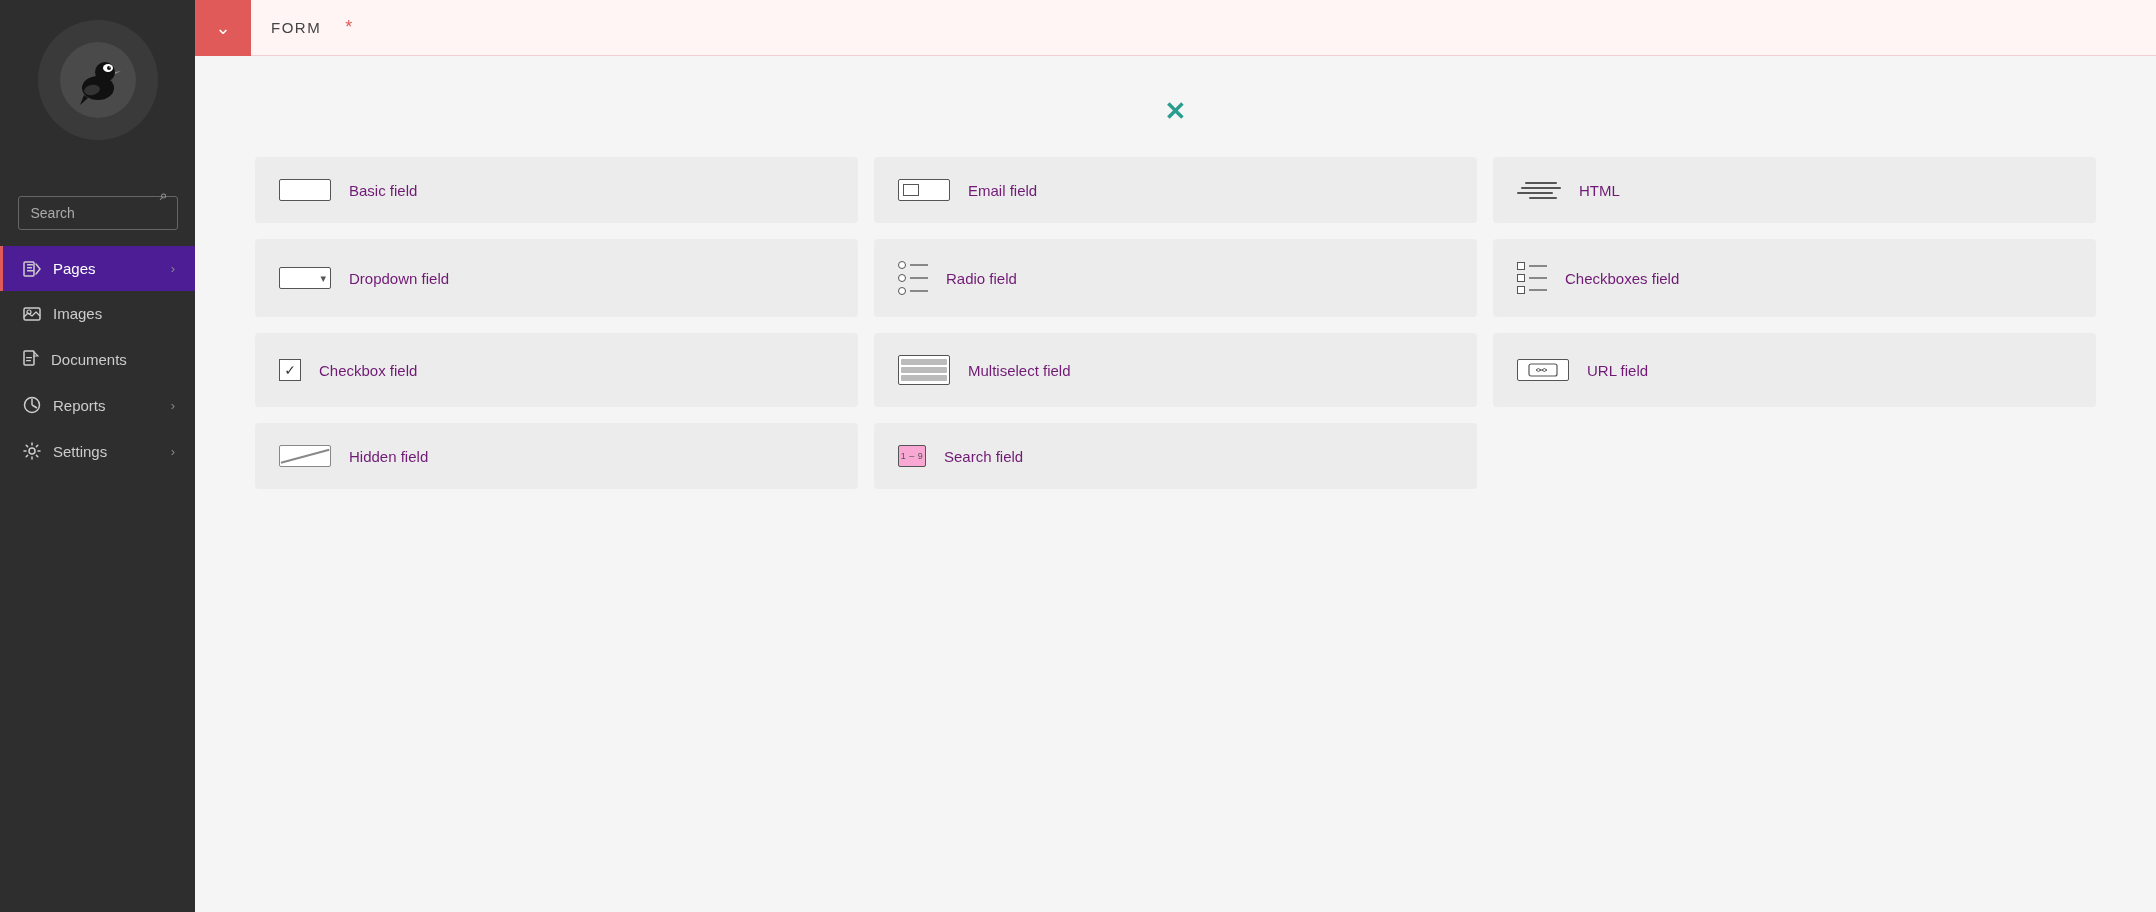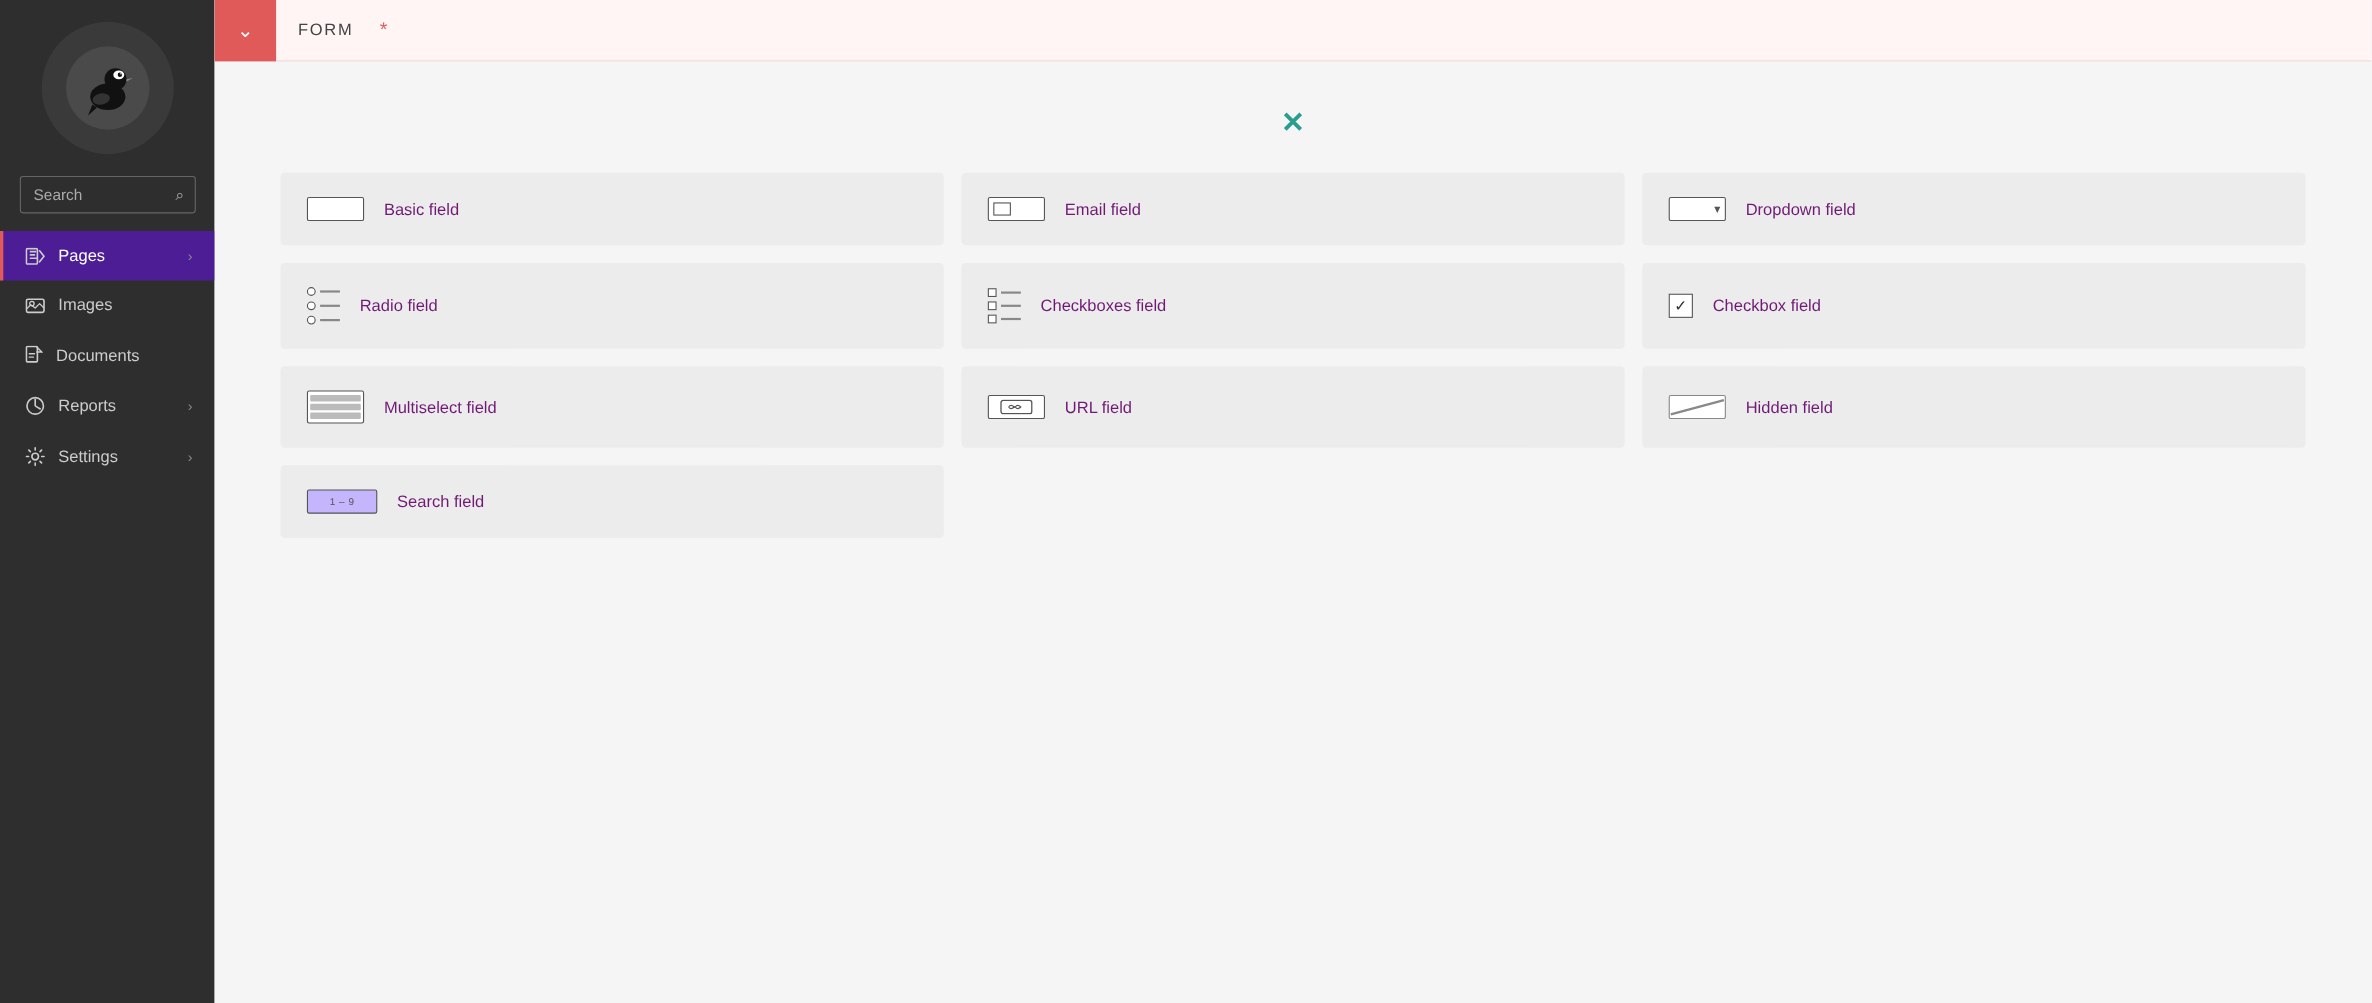--- a/index.html
+++ b/index.html
@@ -39,20 +39,21 @@
     }
     .search-box input {
       width: 100%;
       background: transparent;
       border: 1.5px solid #666;
       color: #f97316;
       padding: 8px 36px 8px 12px;
       border-radius: 3px;
       font-size: 14px;
       outline: none;
+      margin-top: 36px;
     }
     .search-box input::placeholder { color: #aaa; }
     .search-icon-wrap {
       position: absolute;
       right: 10px;
       top: 50%;
       transform: translateY(-50%);
       color: #aaa;
       font-size: 14px;
     }
@@ -329,23 +330,23 @@
     .icon-hidden-line {
       position: absolute;
       top: 50%;
       left: 0;
       width: 100%;
       height: 1.5px;
       background: #888;
       transform: translateY(-50%) rotate(-15deg);
     }
     .icon-number {
-      width: 64px; height: 22px;
-      border: 1.5px solid #555;
-      background: #c4b5fd;
+      width: 28px; height: 22px;
+      border: 1.5px solid #555;
+      background: #f9a8d4;
       border-radius: 2px;
       display: flex;
       align-items: center;
       justify-content: center;
       font-size: 9px;
       color: #555;
       letter-spacing: 0.5px;
     }
   </style>
 </head>
@@ -466,20 +467,31 @@
         <span class="field-label">Basic field</span>
       </div>
 
       <div class="field-card">
         <div class="field-icon">
           <div class="icon-email"></div>
         </div>
         <span class="field-label">Email field</span>
       </div>
 
+      <div class="field-card">
+        <div class="field-icon">
+          <div class="icon-html">
+            <div class="icon-html-line"></div>
+            <div class="icon-html-line"></div>
+            <div class="icon-html-line"></div>
+            <div class="icon-html-line"></div>
+          </div>
+        </div>
+        <span class="field-label">HTML</span>
+      </div>
 
       <div class="field-card">
         <div class="field-icon">
           <div class="icon-dropdown"></div>
         </div>
         <span class="field-label">Dropdown field</span>
       </div>
 
       <div class="field-card">
         <div class="field-icon">

